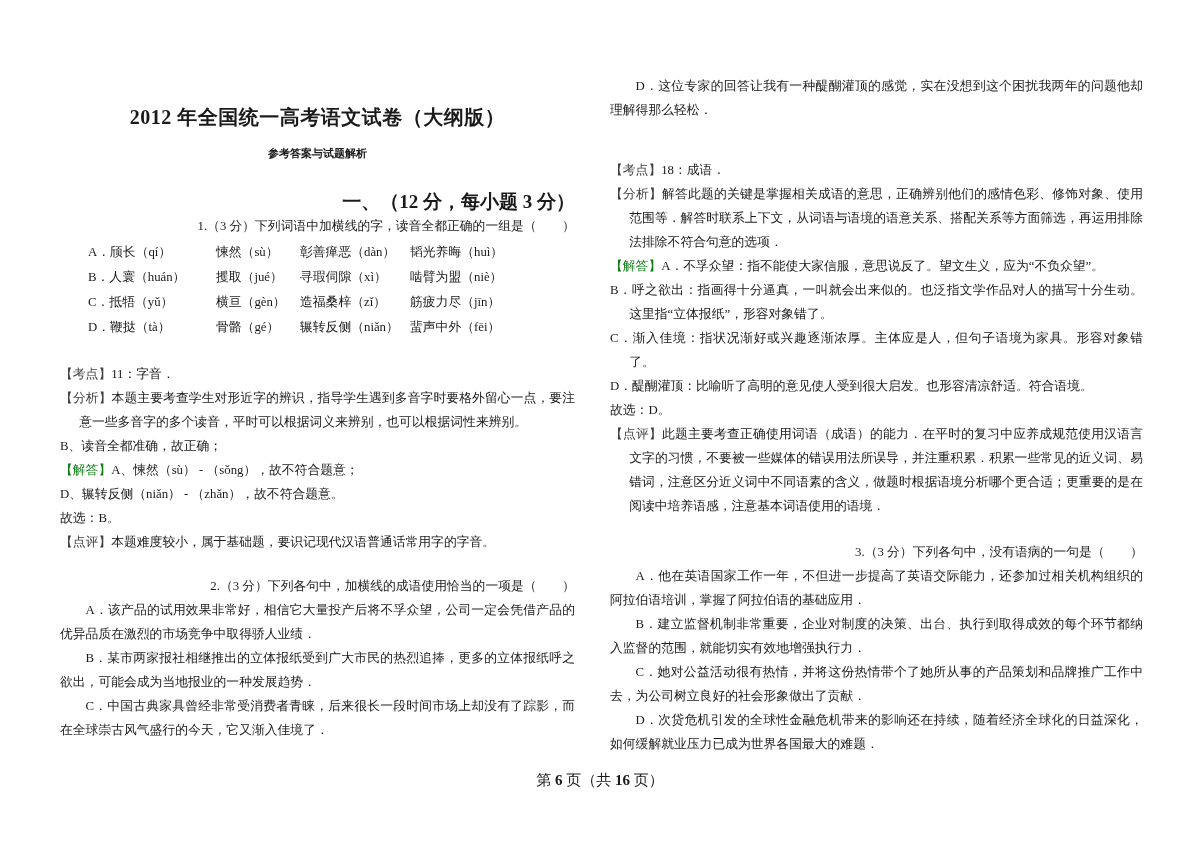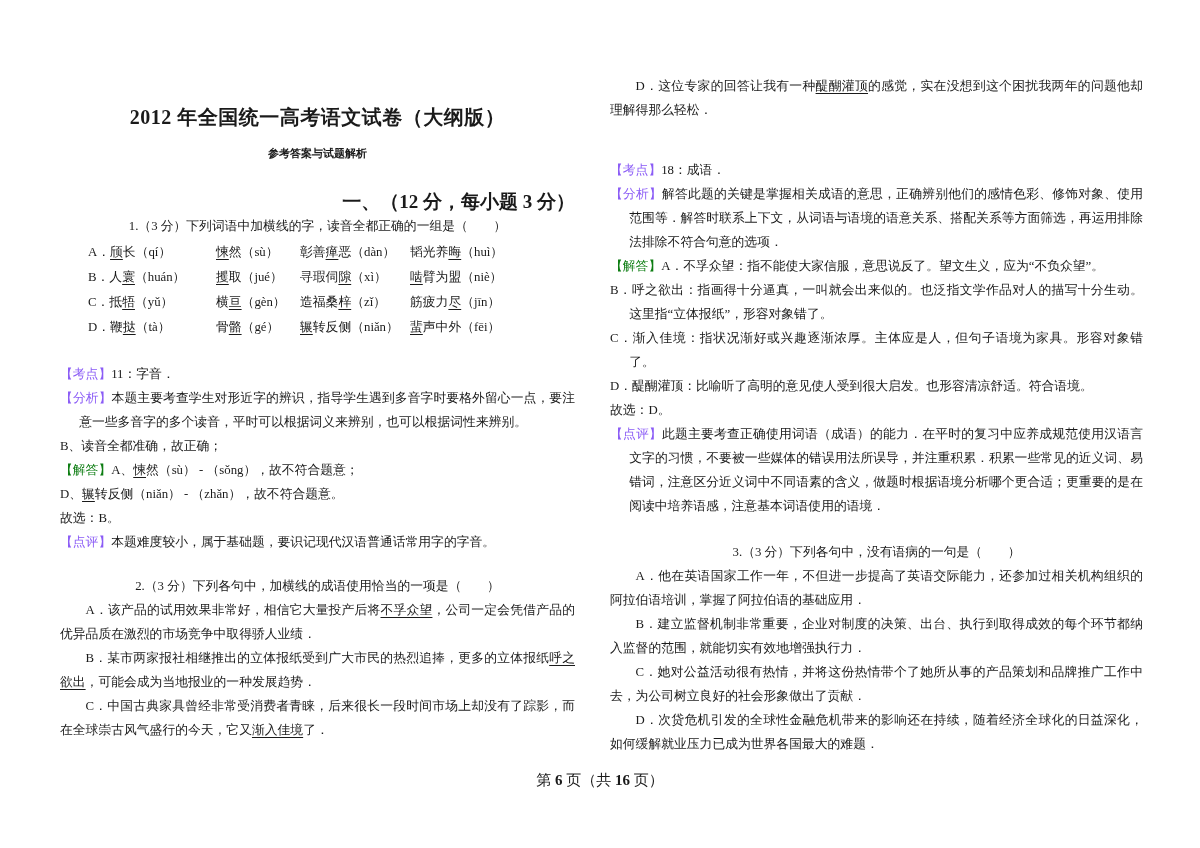--- a/index.html
+++ b/index.html
@@ -8,31 +8,31 @@
     font-family:"Liberation Serif","DejaVu Serif",serif;
     color:#1a1a1a;overflow:hidden;
   }
   .col{position:absolute;top:0;}
   #col-left{left:60px;width:515px;}
   #col-right{left:610px;width:533px;}
   .blk{font-size:12.8px;line-height:24px;margin:0;text-align:justify;}
   .blk.title{font-size:20px;font-weight:bold;text-align:center;line-height:26px;letter-spacing:.5px;}
   .blk.subtitle{font-size:11px;font-weight:bold;text-align:center;line-height:14px;}
   .blk.section{font-weight:bold;font-size:19px;text-align:right;}
-  .blk.qstem{text-align:center;}
+  .blk.qstem{text-align:right;}
   .indent2{text-indent:2em;}
   .hang{padding-left:1.5em;text-indent:-1.5em;}
   .row4{position:relative;height:25px;white-space:nowrap;text-align:left;}
   .row4 .cell{position:absolute;top:0;text-align:center;}
   .row4 .cell:nth-child(1){left:28px;}
   .row4 .cell:nth-child(2){left:156px;}
   .row4 .cell:nth-child(3){left:240px;}
   .row4 .cell:nth-child(4){left:350px;}
-  .u{text-decoration:underline;text-underline-offset:3px;}
-  .c-blue{color:#8b5cf6;}
+  .u{text-underline-offset:3px;}
+  .c-blue{color:#404040;}
   .c-green{color:#0d7d12;}
   .b{font-weight:bold;}
   .footer{position:absolute;left:0;right:0;bottom:58px;text-align:center;font-size:15px;color:#1a1a1a;}
 </style>
 </head>
 <body>
 
 <div class="page">
   <div id="col-left" class="col">
       <div class="blk title" style="margin-top: 104px;"><span>2012 年全国统一高考语文试卷（大纲版）</span></div>

